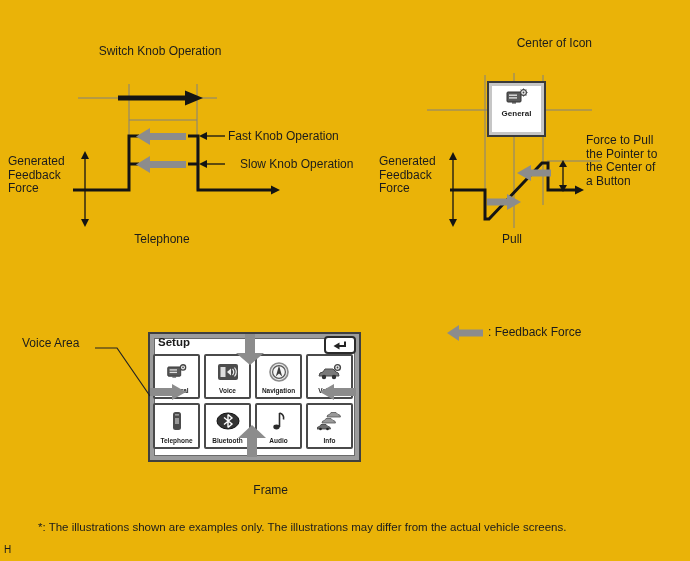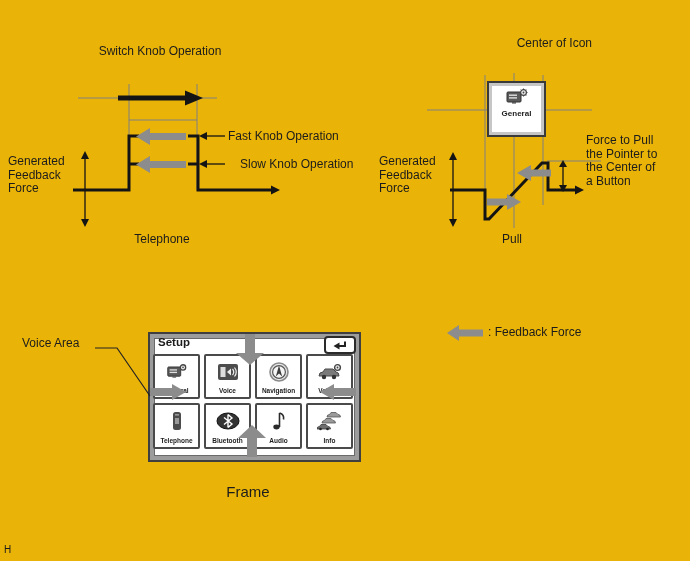--- a/index.html
+++ b/index.html
@@ -21,21 +21,21 @@
     border:2px solid #3f3f3f;box-shadow:inset 0 0 0 4px #9c9c9c,inset 0 0 0 5px #6a6a6a;z-index:2;}
   .frame-title{position:absolute;left:158px;top:336px;font-size:11.5px;font-weight:bold;z-index:3;}
   .back-btn{position:absolute;left:324px;top:336px;width:28px;height:14px;background:#fff;
     border:2px solid #2b2b2b;border-radius:4px;z-index:3;display:flex;align-items:center;justify-content:center;}
   .sbtn{position:absolute;width:47px;background:#fff;border:2px solid #4a4a4a;border-radius:2px;
     z-index:3;display:flex;flex-direction:column;align-items:center;justify-content:space-between;box-sizing:border-box;}
   .sbtn .slabel{font-size:6.5px;font-weight:bold;line-height:8px;margin-bottom:2px;white-space:nowrap;}
   .sbtn .sicon{margin-top:4px;height:24px;display:flex;align-items:center;justify-content:center;}
   .row1{top:354px;height:45px;}
   .row2{top:403px;height:46px;}
-  .caption{position:absolute;font-size:15px;z-index:3;}
+  .caption{position:absolute;font-size:12px;z-index:3;text-align:right;}
   .footnote{position:absolute;left:38px;top:521px;font-size:11.5px;z-index:3;}
   .pagemark{position:absolute;left:4px;top:544px;font-size:10px;z-index:3;}
 </style>
 </head>
 <body>
 
 <div class="canvas">
 
   <svg class="layer base" width="690" height="561" viewBox="0 0 690 561">
 
@@ -241,20 +241,21 @@
       </svg>
     </span>
     <span class="slabel">Info</span>
   </div>
 
   <div class="lbl" style="left:22px;top:337px;">Voice Area</div>
   <div class="caption ctr" style="left:208px;top:483px;width:80px;">Frame</div>
 
   <div class="lbl" style="left:488px;top:326px;">: Feedback Force</div>
 
+  <div class="footnote">*: The illustrations shown are examples only. The illustrations may differ from the actual vehicle screens.</div>
   <div class="pagemark">H</div>
 
   <svg class="layer top" width="690" height="561" viewBox="0 0 690 561">
     <polyline points="95,348 117,348 150,396" fill="none" stroke="#222" stroke-width="1.2"></polyline>
     <g fill="#8c8c8c">
       <rect x="245" y="334" width="10" height="19"></rect>
       <polygon points="236,353 264,353 250,365"></polygon>
     </g>
     <g fill="#8c8c8c">
       <rect x="247" y="438" width="10" height="19"></rect>

